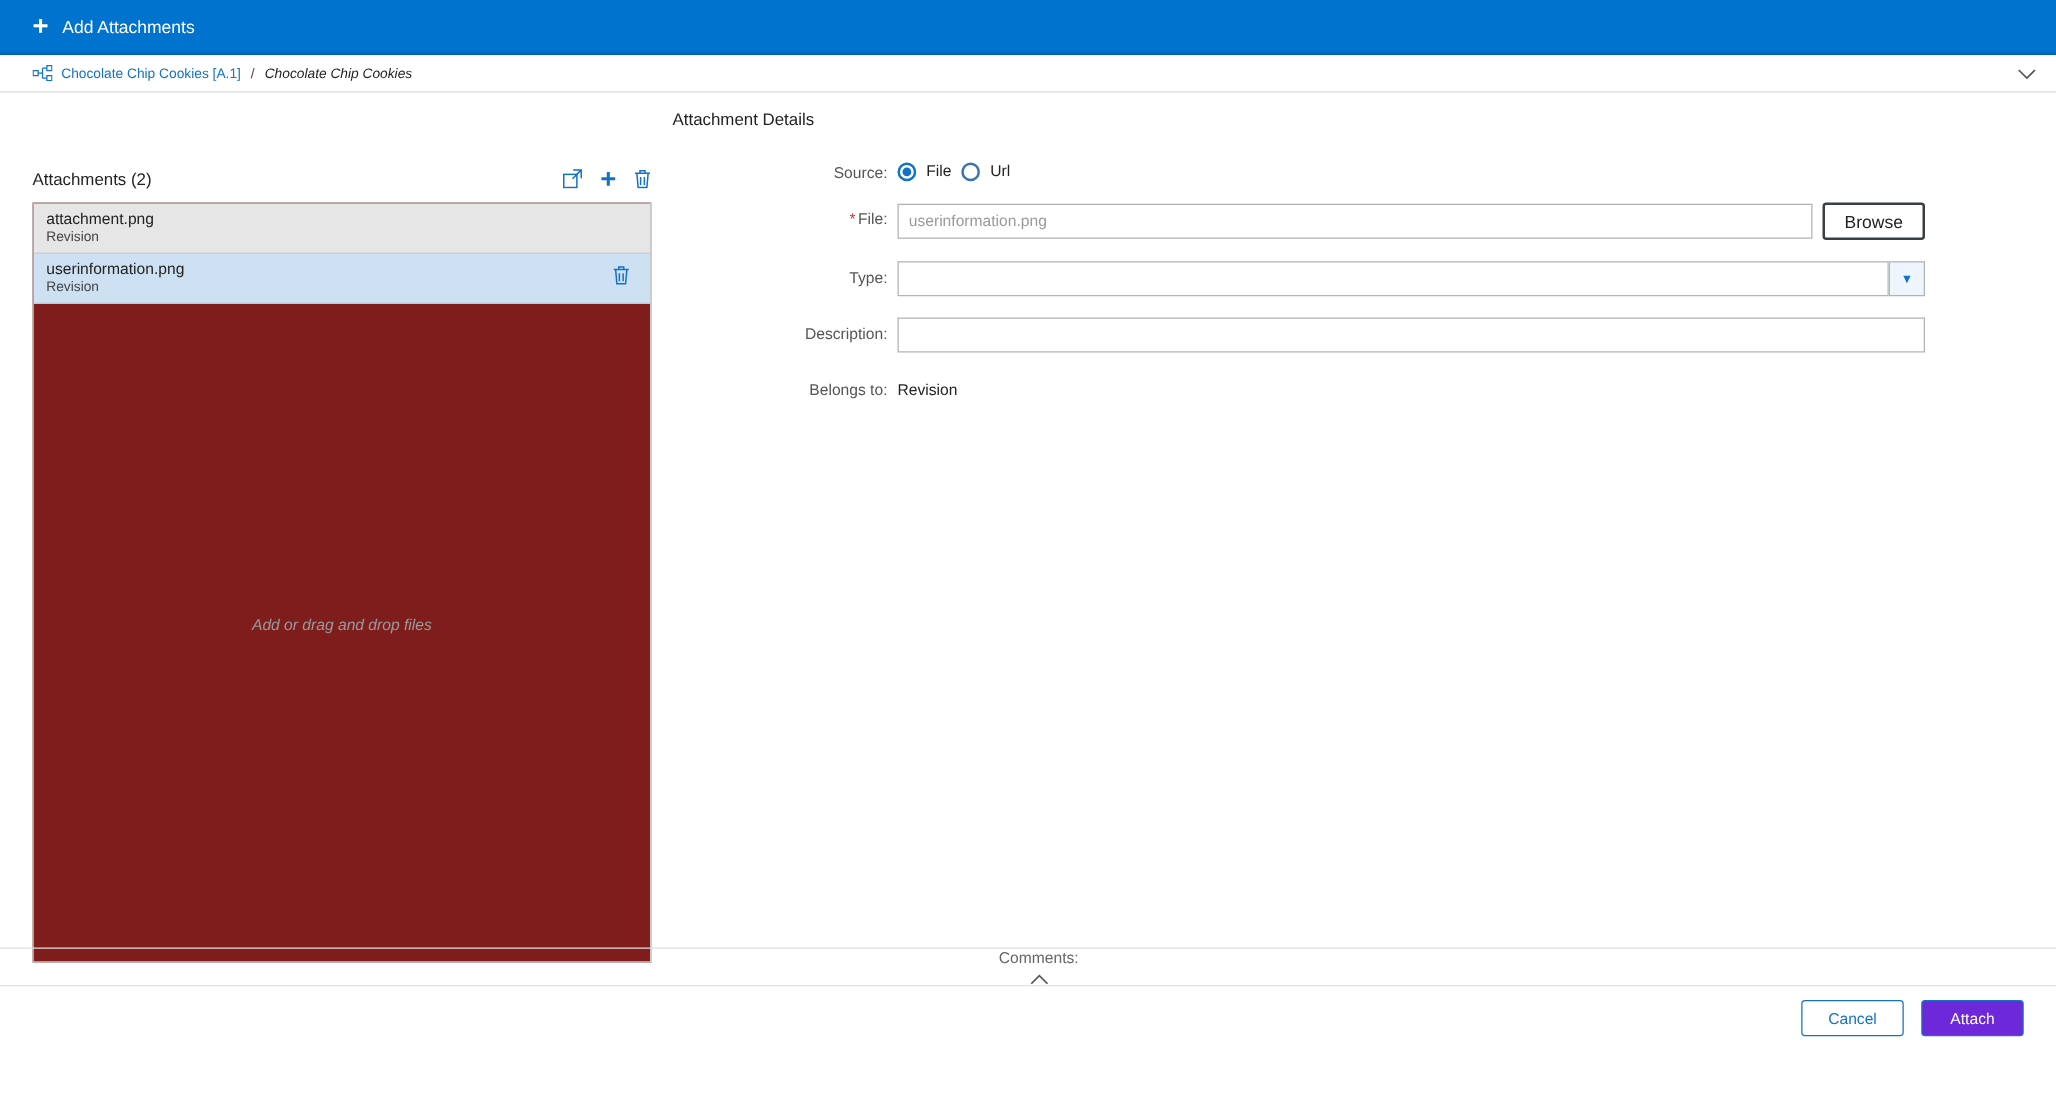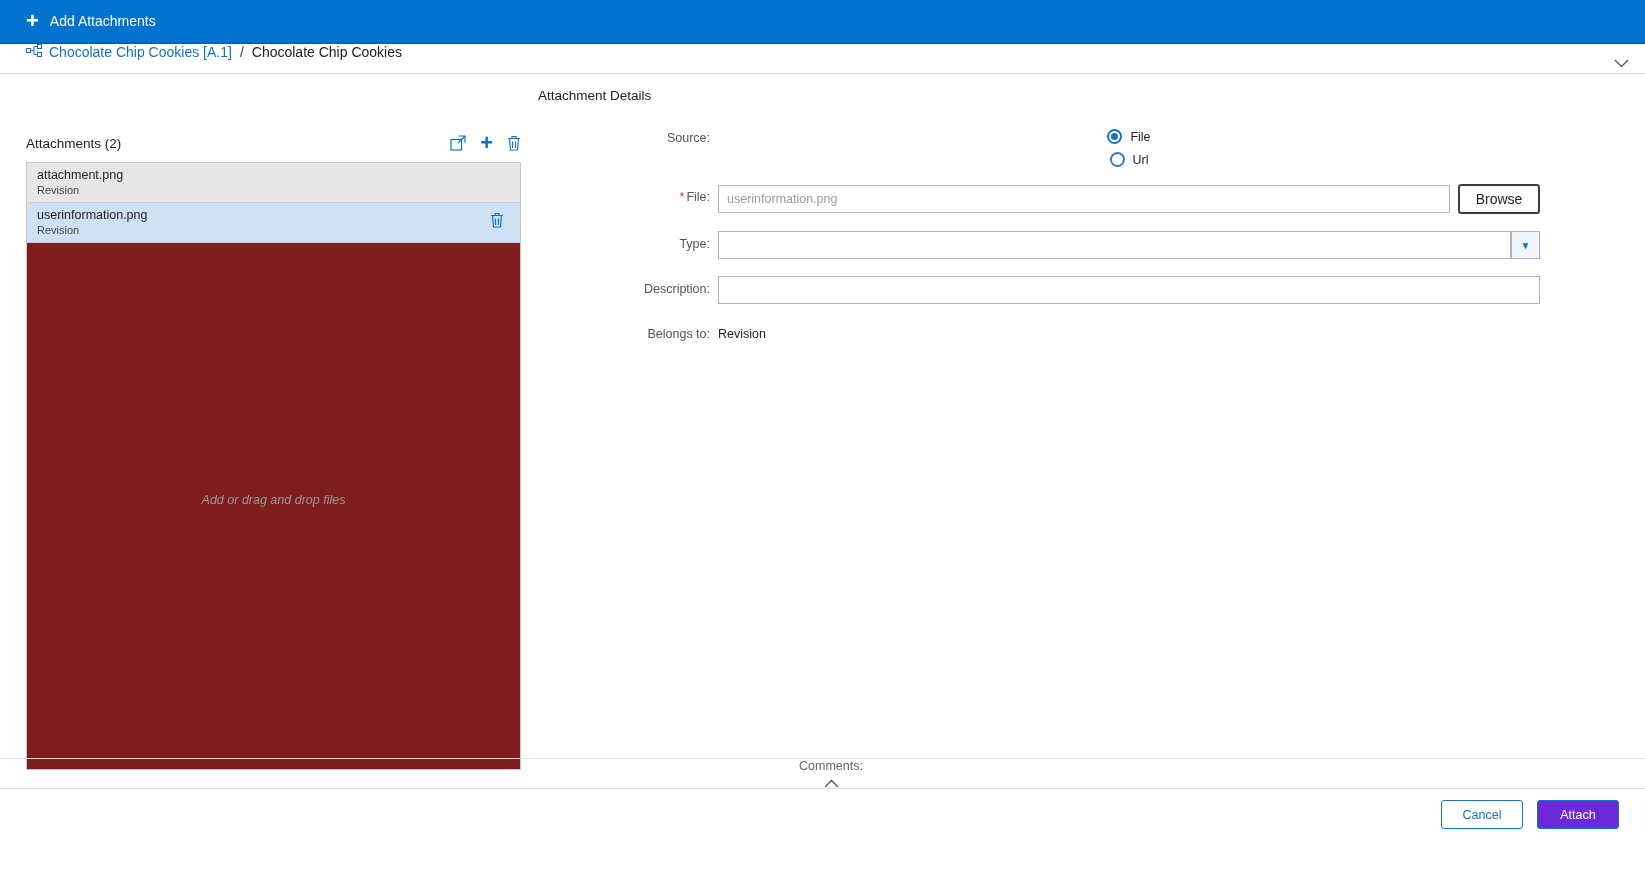--- a/index.html
+++ b/index.html
@@ -17,30 +17,30 @@
     display: flex; align-items: center;
     padding-left: 26px; color: #fff;
   }
   .top-bar .plus-glyph {
     font-size: 22px; font-weight: bold; margin-right: 11px; line-height: 1;
   }
   .top-bar .dialog-title { font-size: 14px; }
 
   
   .breadcrumb-bar {
-    height: 30px; display: flex; align-items: flex-start;
+    height: 30px; display: flex; align-items: center;
     padding: 0 26px; border-bottom: 1px solid #d9d9d9;
-    font-size: 14px; position: relative;
+    font-size: 11px; position: relative;
   }
   .breadcrumb-bar .bc-icon { margin-right: 7px; display: inline-flex; }
   .breadcrumb-bar a {
     color: #1273c4; text-decoration: none; cursor: pointer;
   }
   .breadcrumb-bar .sep { margin: 0 8px; color: #444; }
-  .breadcrumb-bar .current { color: #222; }
+  .breadcrumb-bar .current { color: #222; font-style: italic; }
   .bc-chevron { position: absolute; right: 16px; top: 11px; cursor: pointer; }
 
   
   .main { display: flex; padding-top: 14px; }
 
   .left-panel { width: 495px; margin-left: 26px; flex: none; margin-top: 42px; }
   .left-header {
     display: flex; align-items: center; justify-content: space-between;
     height: 26px; margin-bottom: 6px;
   }
@@ -71,21 +71,21 @@
   .right-panel { margin-left: 17px; width: 1002px; flex: none; }
   .details-title { font-size: 13.5px; color: #222; margin-bottom: 24px; }
 
   .form { display: grid; grid-template-columns: 172px 1fr; column-gap: 8px; row-gap: 17px; }
   .form .lbl {
     text-align: right; color: #555; font-size: 12.5px; padding-top: 6px;
   }
   .form .lbl.top { padding-top: 4px; }
   .req { color: #c0392b; margin-right: 2px; }
 
-  .radio-group { display: flex; flex-direction: column; gap: 8px; padding-top: 2px; align-items: center; }
+  .radio-group { display: flex; flex-direction: row; gap: 8px; padding-top: 2px; }
   .radio-row { display: flex; align-items: center; gap: 8px; cursor: pointer; }
   .radio-outer {
     width: 15px; height: 15px; border: 2px solid #1273c4; border-radius: 50%;
     display: inline-flex; align-items: center; justify-content: center; background: #fff;
   }
   .radio-outer.off { border-color: #3d76a8; }
   .radio-dot { width: 7px; height: 7px; border-radius: 50%; background: #1273c4; }
   .radio-label { font-size: 12.5px; color: #222; }
 
   .field-row { display: flex; align-items: center; }

